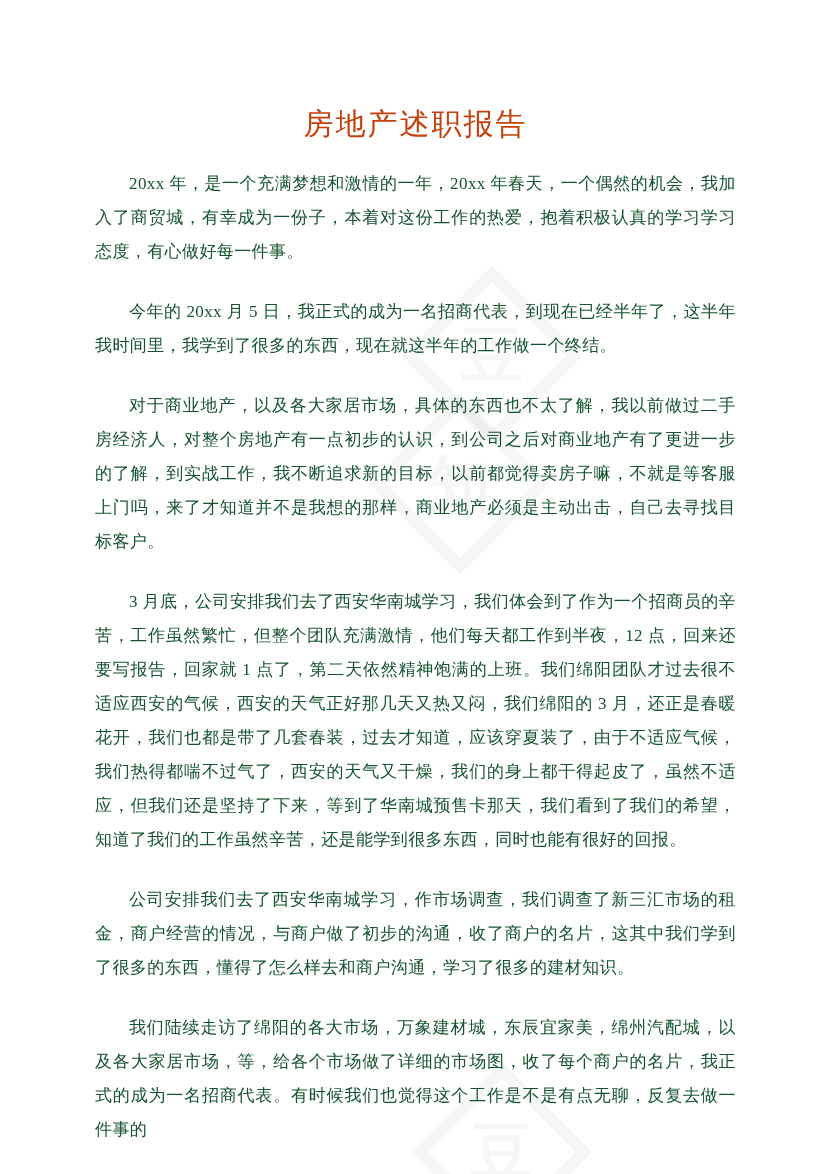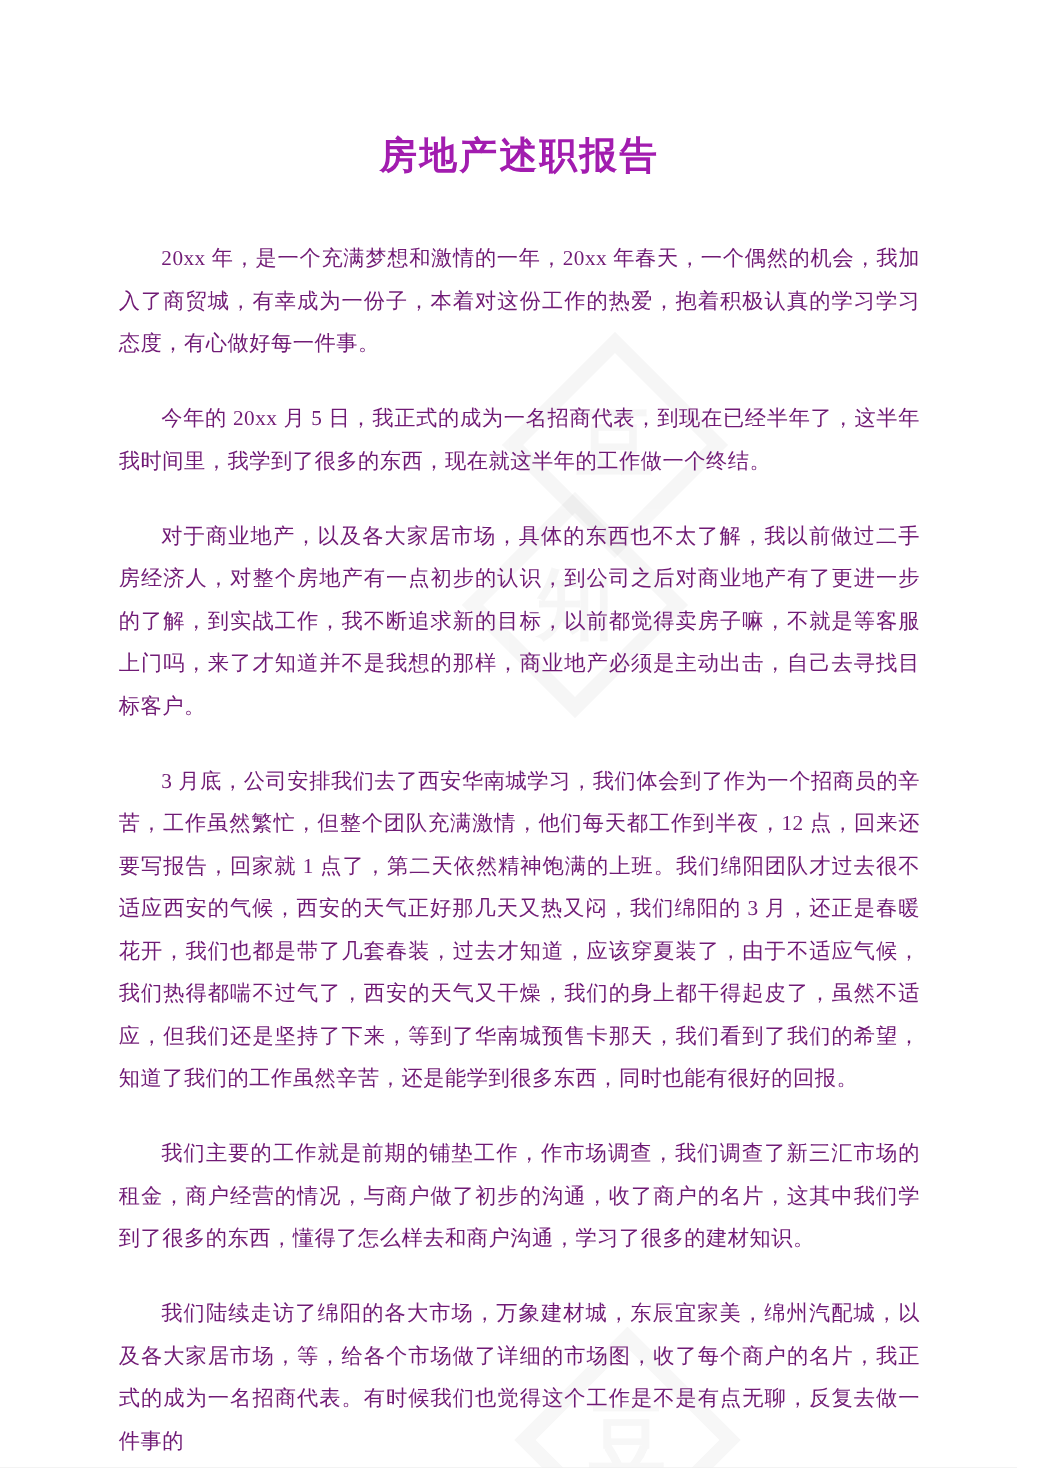--- a/index.html
+++ b/index.html
@@ -13,35 +13,35 @@
     font-family: "Liberation Serif", "DejaVu Serif", serif;
     color: #111111;
   }
   .content {
     position: absolute;
     left: 95px;
     right: 94px;
     top: 0;
   }
   .doc-title {
-    margin: 104px 0 45px 0;
+    margin: 104px 0 22px 0;
     text-align: center;
     font-size: 30px;
-    font-weight: bold;
+    font-weight: normal;
     letter-spacing: 2px;
-    color: #a21caf;
+    color: #c2410c;
   }
   .para {
     margin: 0 0 26px 0;
     font-size: 17px;
     line-height: 34px;
     letter-spacing: 0.4px;
     text-indent: 2em;
     text-align: justify;
-    color: #701a75;
+    color: #14532d;
   }
   
   .wm {
     position: absolute;
     width: 104px;
     height: 104px;
     border: 12px solid #444444;
     transform: rotate(45deg);
     opacity: 0.045;
     display: flex;
@@ -75,17 +75,17 @@
     <span>豆</span>
   </div>
 
   <div class="content">
     <h1 class="doc-title">房地产述职报告</h1>
 
     <p class="para">20xx 年，是一个充满梦想和激情的一年，20xx 年春天，一个偶然的机会，我加入了商贸城，有幸成为一份子，本着对这份工作的热爱，抱着积极认真的学习学习态度，有心做好每一件事。</p>
     <p class="para">今年的 20xx 月 5 日，我正式的成为一名招商代表，到现在已经半年了，这半年我时间里，我学到了很多的东西，现在就这半年的工作做一个终结。</p>
     <p class="para">对于商业地产，以及各大家居市场，具体的东西也不太了解，我以前做过二手房经济人，对整个房地产有一点初步的认识，到公司之后对商业地产有了更进一步的了解，到实战工作，我不断追求新的目标，以前都觉得卖房子嘛，不就是等客服上门吗，来了才知道并不是我想的那样，商业地产必须是主动出击，自己去寻找目标客户。</p>
     <p class="para">3 月底，公司安排我们去了西安华南城学习，我们体会到了作为一个招商员的辛苦，工作虽然繁忙，但整个团队充满激情，他们每天都工作到半夜，12 点，回来还要写报告，回家就 1 点了，第二天依然精神饱满的上班。我们绵阳团队才过去很不适应西安的气候，西安的天气正好那几天又热又闷，我们绵阳的 3 月，还正是春暖花开，我们也都是带了几套春装，过去才知道，应该穿夏装了，由于不适应气候，我们热得都喘不过气了，西安的天气又干燥，我们的身上都干得起皮了，虽然不适应，但我们还是坚持了下来，等到了华南城预售卡那天，我们看到了我们的希望，知道了我们的工作虽然辛苦，还是能学到很多东西，同时也能有很好的回报。</p>
-    <p class="para">我们主要的工作就是前期的铺垫工作，作市场调查，我们调查了新三汇市场的租金，商户经营的情况，与商户做了初步的沟通，收了商户的名片，这其中我们学到了很多的东西，懂得了怎么样去和商户沟通，学习了很多的建材知识。</p>
+    <p class="para">公司安排我们去了西安华南城学习，作市场调查，我们调查了新三汇市场的租金，商户经营的情况，与商户做了初步的沟通，收了商户的名片，这其中我们学到了很多的东西，懂得了怎么样去和商户沟通，学习了很多的建材知识。</p>
     <p class="para">我们陆续走访了绵阳的各大市场，万象建材城，东辰宜家美，绵州汽配城，以及各大家居市场，等，给各个市场做了详细的市场图，收了每个商户的名片，我正式的成为一名招商代表。有时候我们也觉得这个工作是不是有点无聊，反复去做一件事的</p>
   </div>
 
 </div>
 
 </body></html>

